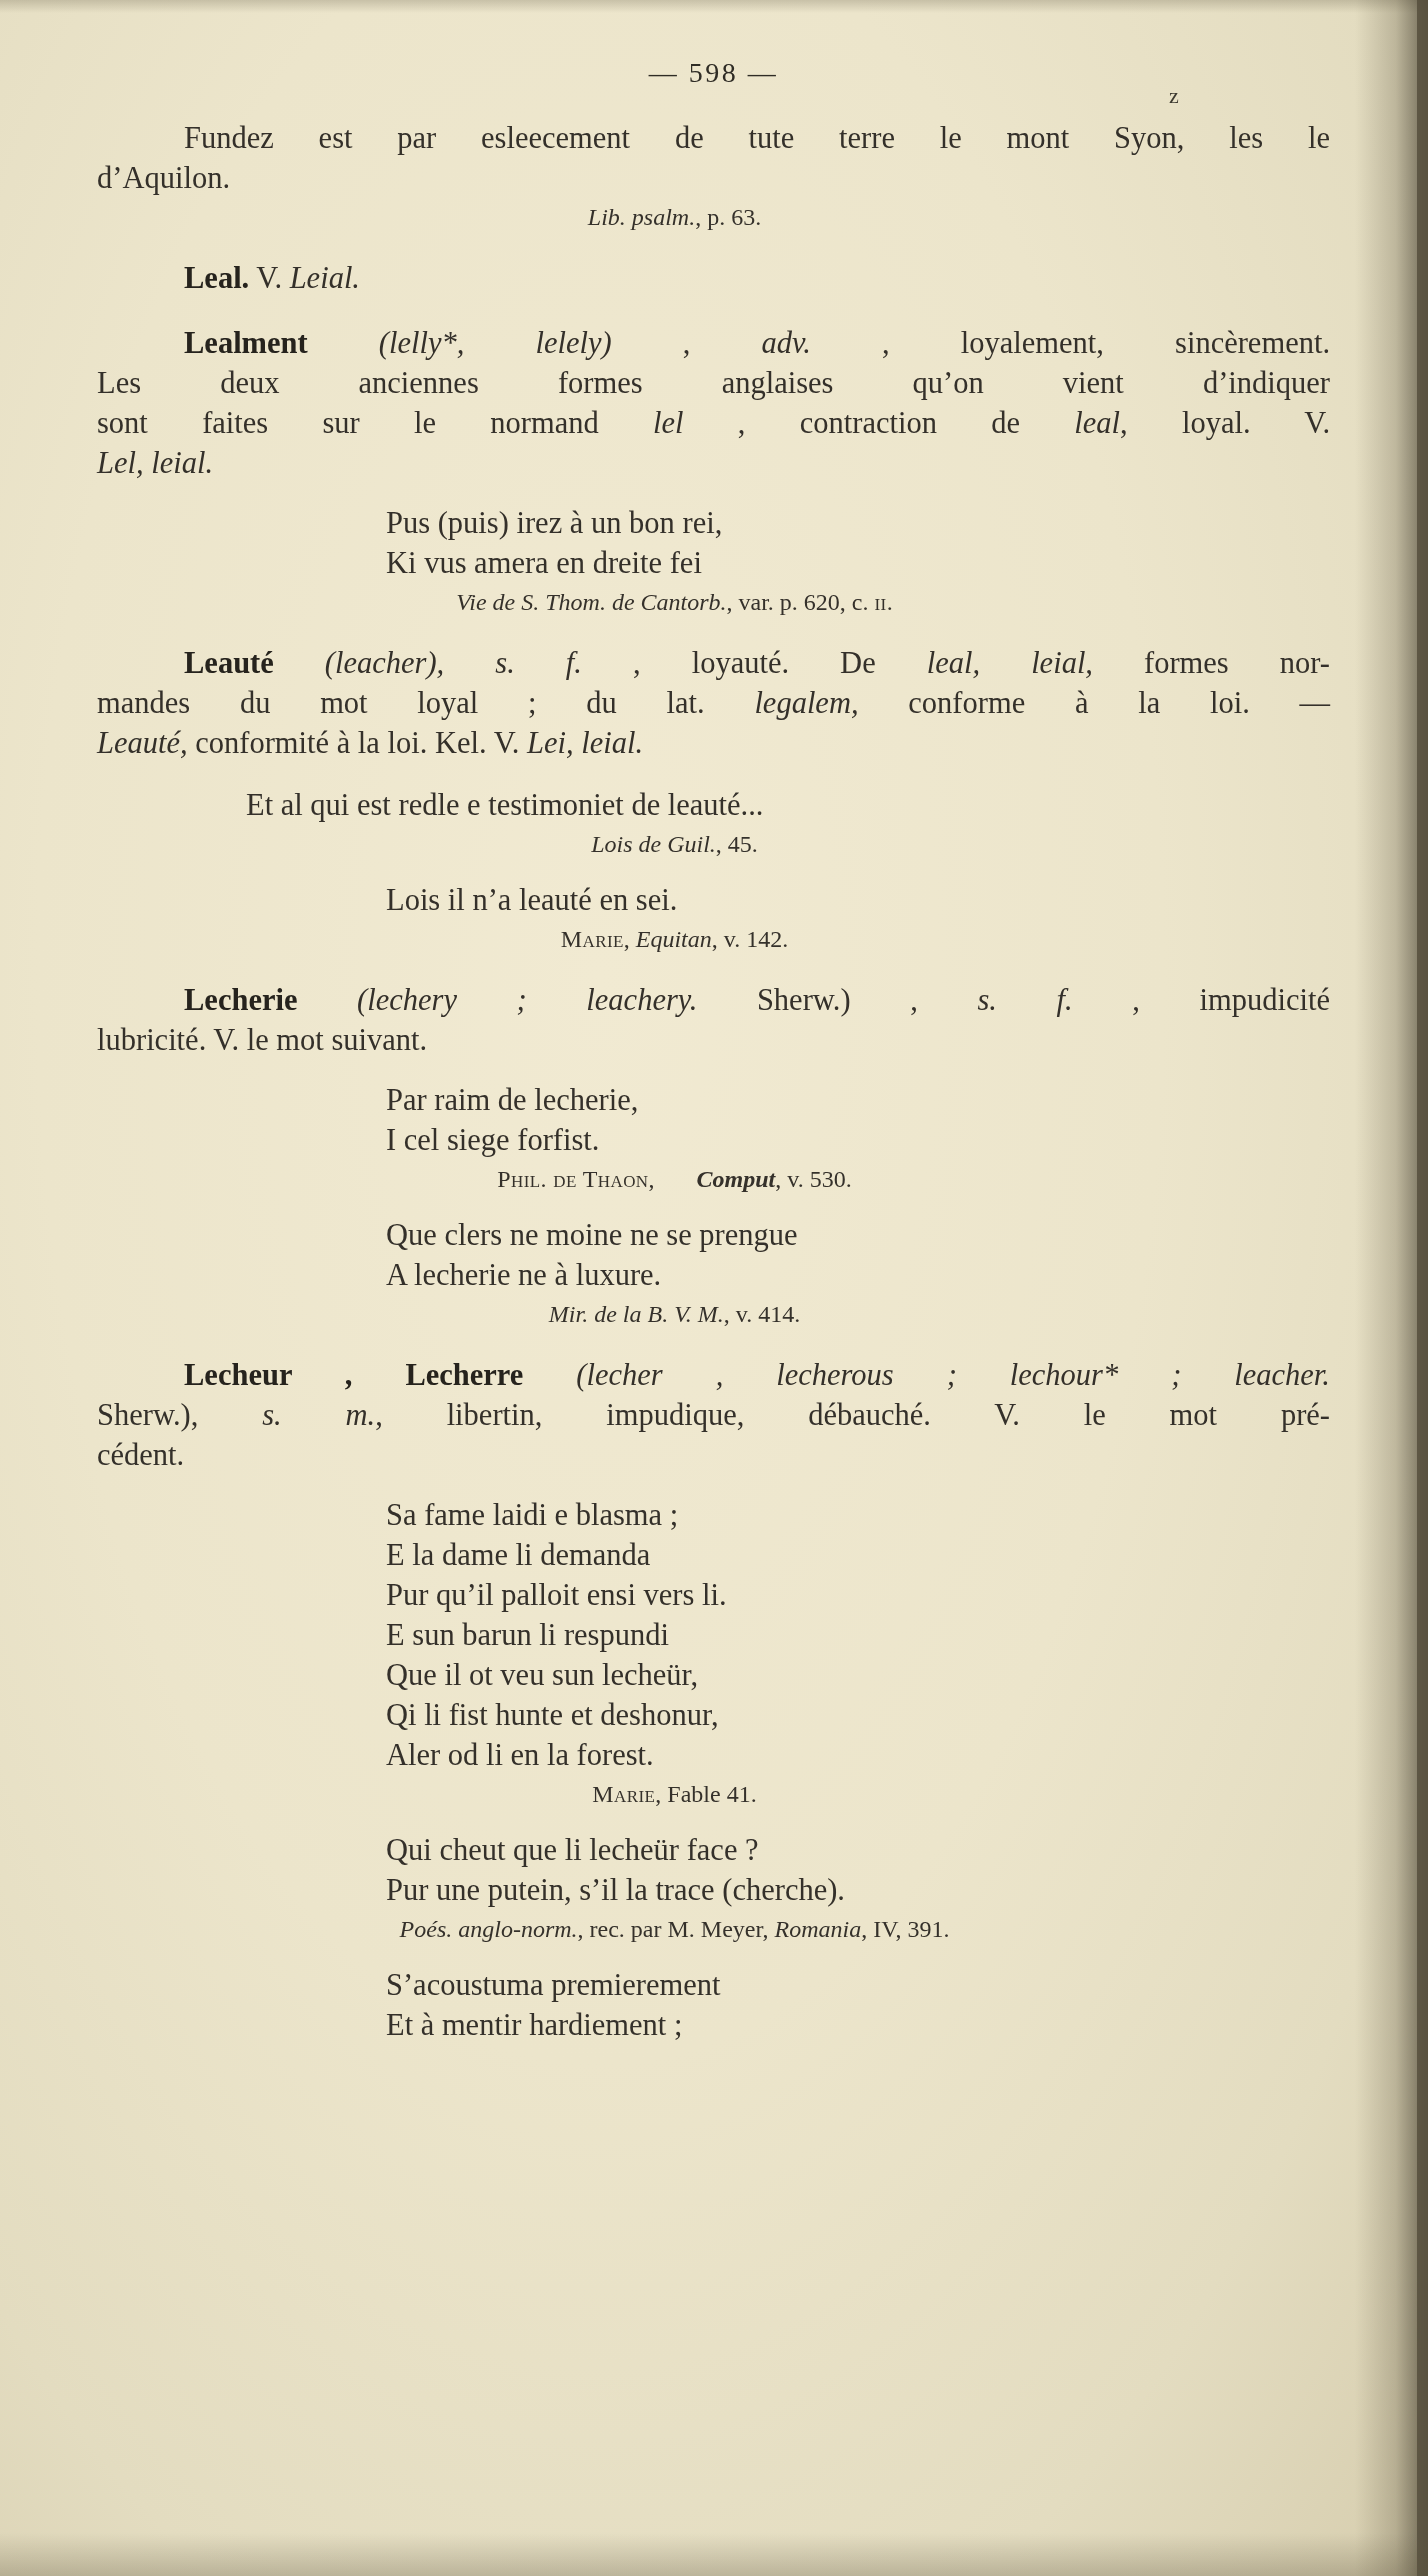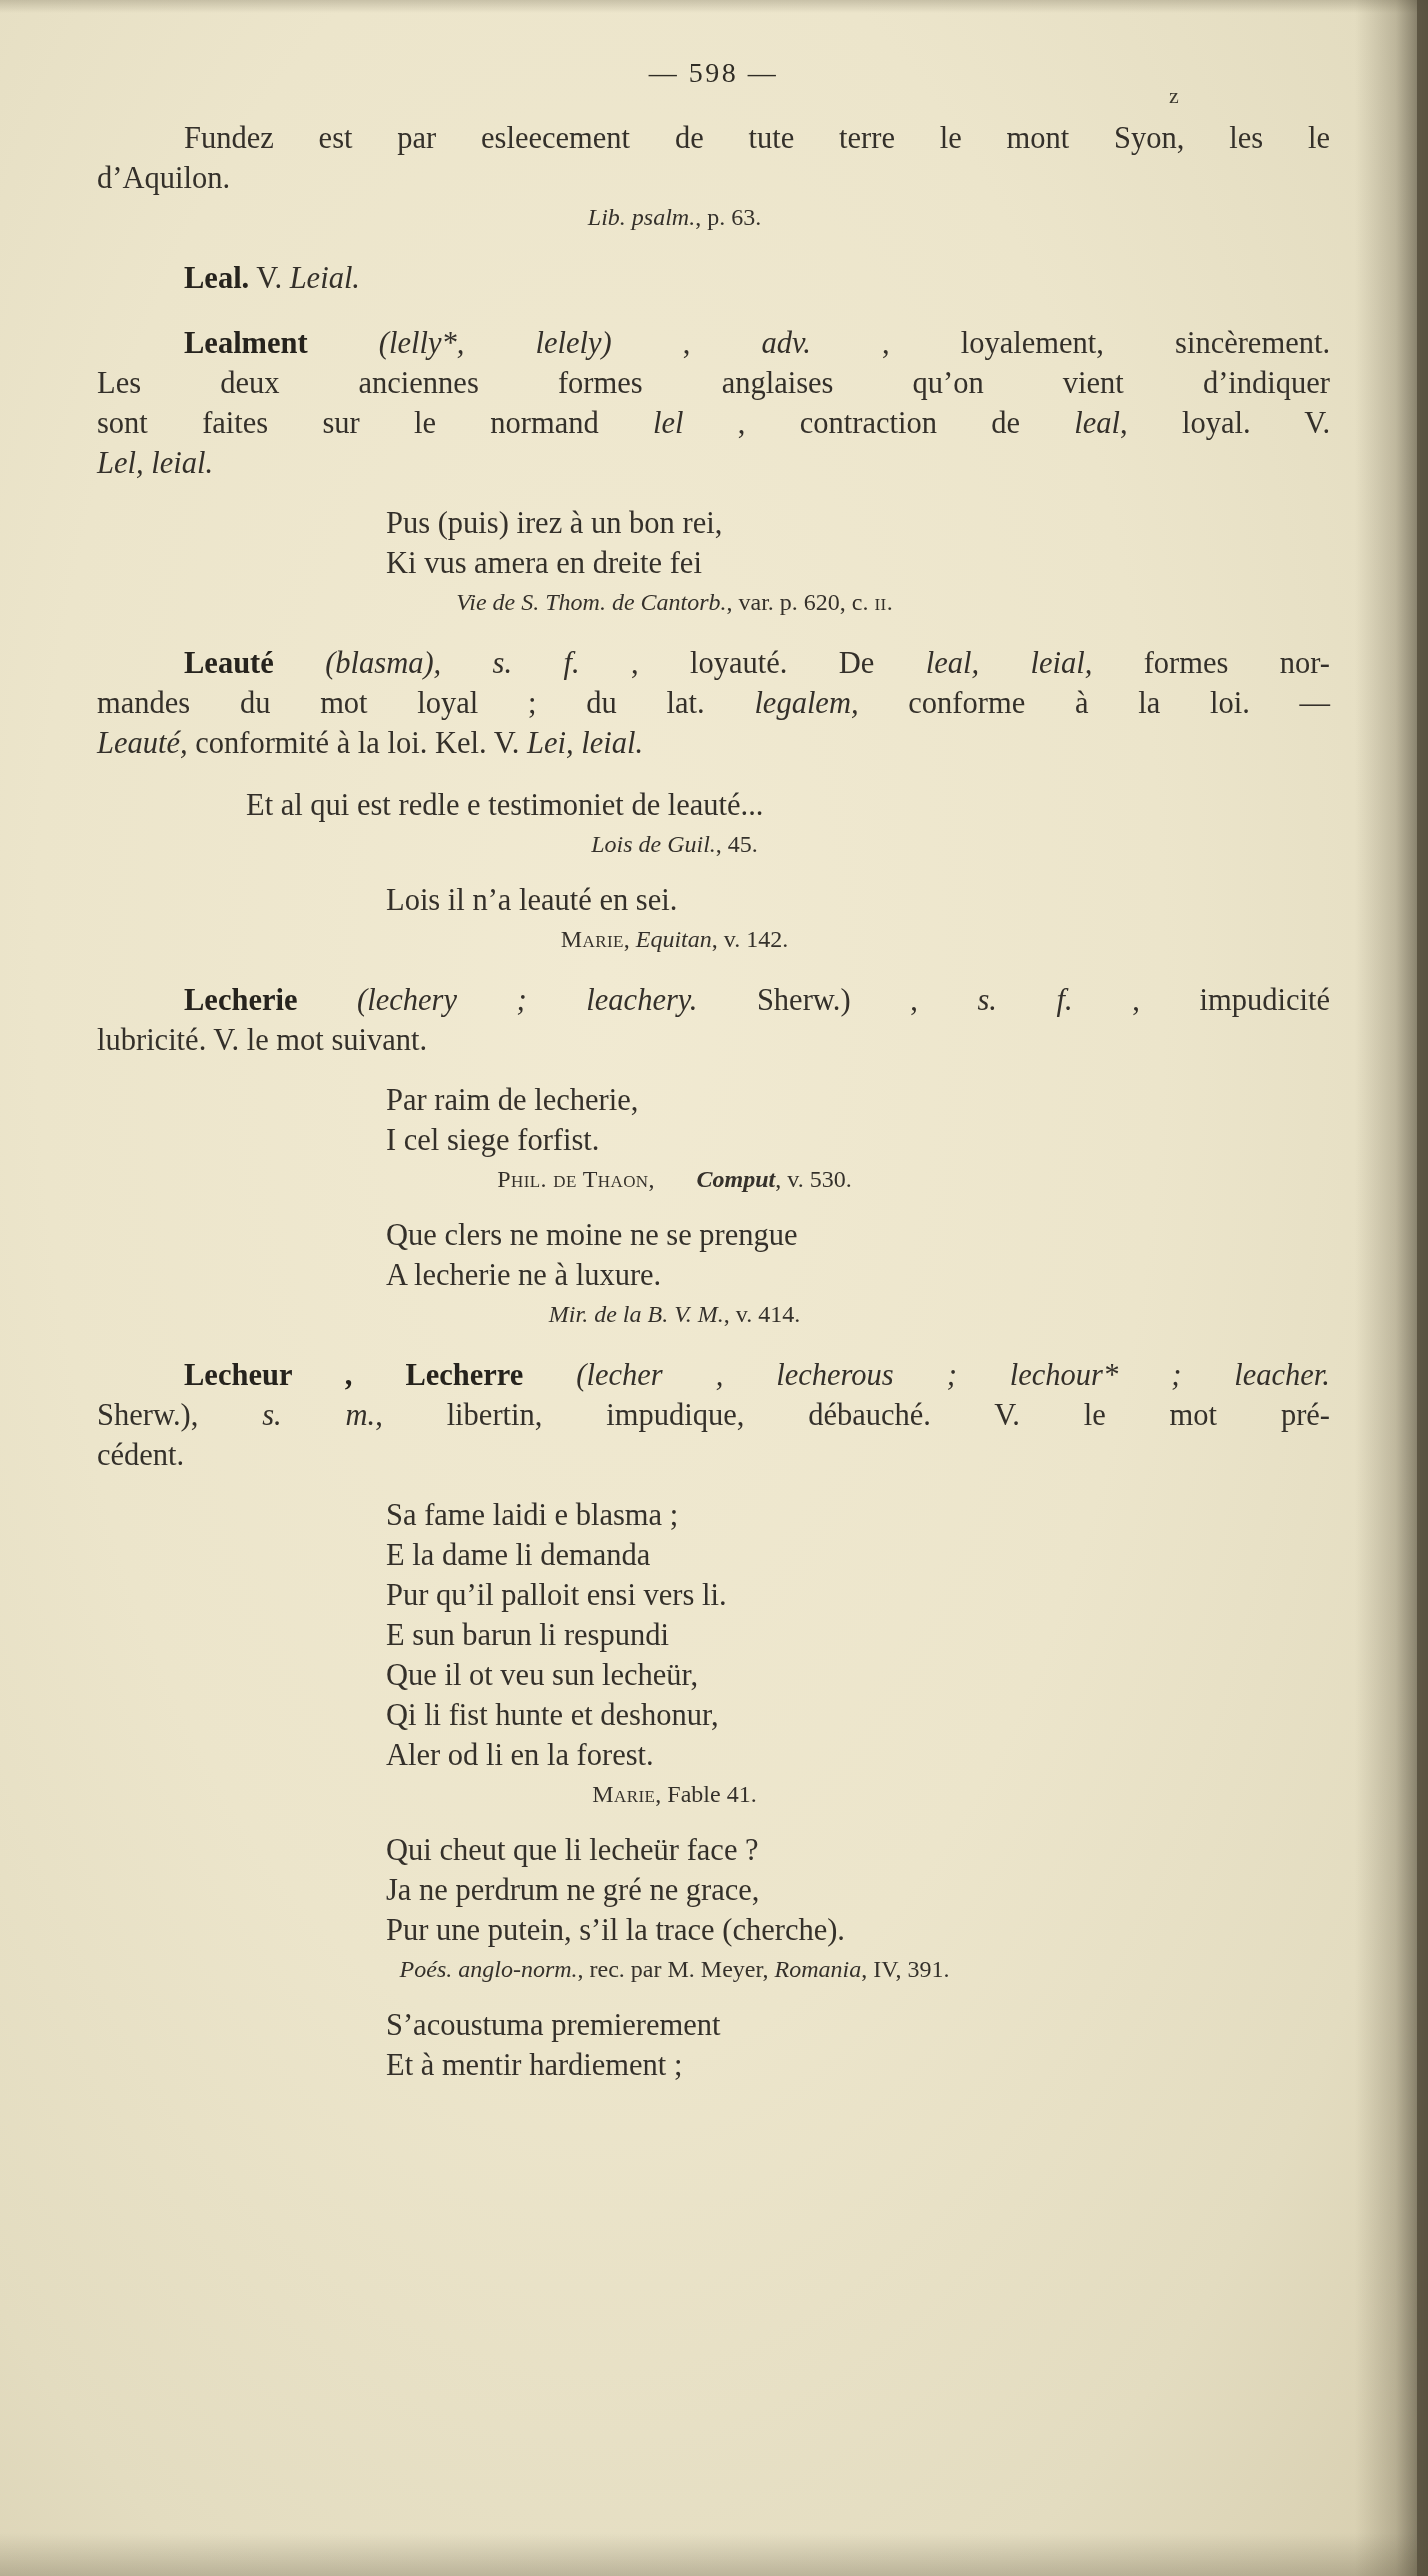--- a/index.html
+++ b/index.html
@@ -107,21 +107,21 @@
         <div class="pline"><span class="s-n">Les deux anciennes formes anglaises qu’on vient d’indiquer</span></div>
         <div class="pline"><span class="s-n">sont faites sur le normand </span><span class="s-i">lel</span><span class="s-n"> , contraction de </span><span class="s-i">leal</span><span class="s-n">, loyal. V.</span></div>
         <div class="pline"><span class="s-i">Lel, leial.</span></div>
       </div>
       <div class="block verse">
         <div class="vline">Pus (puis) irez à un bon rei,</div>
         <div class="vline">Ki vus amera en dreite fei</div>
       </div>
       <div class="block citation"><span class="s-i">Vie de S. Thom. de Cantorb.</span><span class="s-n">, var. p. 620, c. </span><span class="s-sc">ii</span><span class="s-n">.</span></div>
       <div class="block para">
-        <div class="pline"><span class="s-b">Leauté </span><span class="s-i">(blasma), s. f.</span><span class="s-n"> , loyauté. De </span><span class="s-i">leal, leial,</span><span class="s-n"> formes nor-</span></div>
+        <div class="pline"><span class="s-b">Leauté </span><span class="s-i">(leacher), s. f.</span><span class="s-n"> , loyauté. De </span><span class="s-i">leal, leial,</span><span class="s-n"> formes nor-</span></div>
         <div class="pline"><span class="s-n">mandes du mot loyal ; du lat. </span><span class="s-i">legalem,</span><span class="s-n"> conforme à la loi. —</span></div>
         <div class="pline"><span class="s-i">Leauté,</span><span class="s-n"> conformité à la loi. Kel. V. </span><span class="s-i">Lei, leial.</span></div>
       </div>
       <div class="block quote"><span class="s-n">Et al qui est redle e testimoniet de leauté...</span></div>
       <div class="block citation"><span class="s-i">Lois de Guil.</span><span class="s-n">, 45.</span></div>
       <div class="block verse">
         <div class="vline">Lois il n’a leauté en sei.</div>
       </div>
       <div class="block citation"><span class="s-sc">Marie</span><span class="s-n">, </span><span class="s-i">Equitan</span><span class="s-n">, v. 142.</span></div>
       <div class="block para">
@@ -148,21 +148,20 @@
         <div class="vline">E la dame li demanda</div>
         <div class="vline">Pur qu’il palloit ensi vers li.</div>
         <div class="vline">E sun barun li respundi</div>
         <div class="vline">Que il ot veu sun lecheür,</div>
         <div class="vline">Qi li fist hunte et deshonur,</div>
         <div class="vline">Aler od li en la forest.</div>
       </div>
       <div class="block citation"><span class="s-sc">Marie</span><span class="s-n">, Fable 41.</span></div>
       <div class="block verse">
         <div class="vline">Qui cheut que li lecheür face ?</div>
-        <div class="vline">Ja ne perdrum ne gré ne grace,</div>
         <div class="vline">Pur une putein, s’il la trace (cherche).</div>
       </div>
       <div class="block citation"><span class="s-i">Poés. anglo-norm.</span><span class="s-n">, rec. par M. Meyer, </span><span class="s-i">Romania</span><span class="s-n">, IV, 391.</span></div>
       <div class="block verse">
         <div class="vline">S’acoustuma premierement</div>
         <div class="vline">Et à mentir hardiement ;</div>
       </div>
     </div>
   <div class="edge-top"></div>
   <div class="edge-right"></div>

